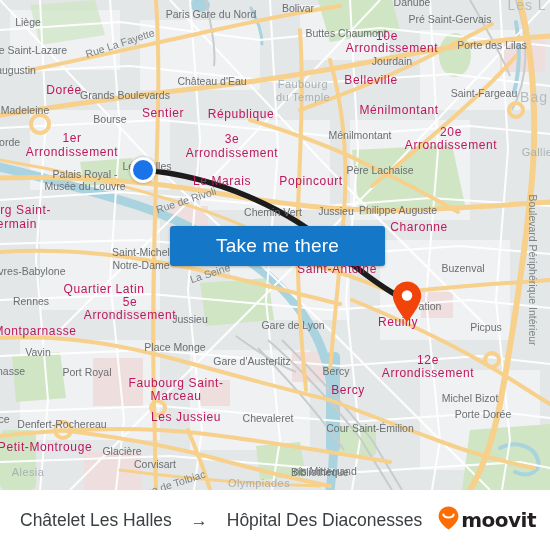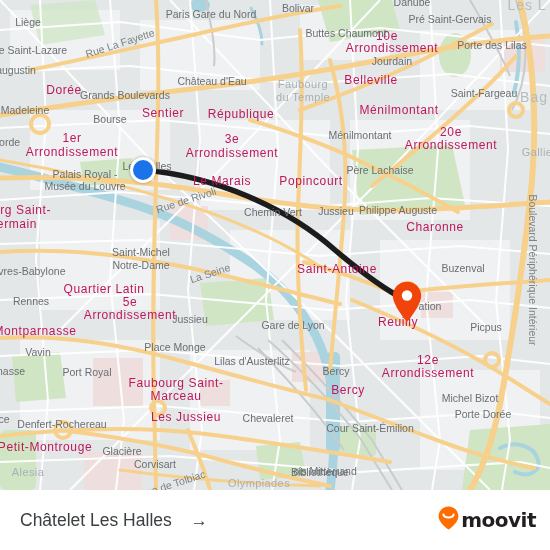--- a/index.html
+++ b/index.html
@@ -385,40 +385,40 @@
         <div class="mlabel m-poi" style="left: 85px; top: 174px;">Palais Royal -</div>
         <div class="mlabel m-poi" style="left: 85px; top: 186px;">Musée du Louvre</div>
         <div class="mlabel m-area" style="left: 222px; top: 181px;">Le Marais</div>
         <div class="mlabel m-area" style="left: 311px; top: 181px;">Popincourt</div>
         <div class="mlabel m-road" style="left: 186px; top: 200px; transform: translate(-50%, -50%) rotate(-18deg);">Rue de Rivoli</div>
         <div class="mlabel m-area" style="left: 22px; top: 210px;">urg Saint-</div>
         <div class="mlabel m-area" style="left: 17px; top: 224px;">ermain</div>
         <div class="mlabel m-poi" style="left: 273px; top: 212px;">Chemin Vert</div>
         <div class="mlabel m-poi" style="left: 336px; top: 211px;">Jussieu</div>
         <div class="mlabel m-poi" style="left: 398px; top: 210px; text-align: center;">Philippe Auguste</div>
-        <div class="mlabel m-area" style="left: 419px; top: 227px; margin-left: 16px;">Charonne</div>
+        <div class="mlabel m-area" style="left: 419px; top: 227px;">Charonne</div>
         <div class="mlabel m-poi" style="left: 141px; top: 252px;">Saint-Michel</div>
         <div class="mlabel m-poi" style="left: 141px; top: 265px;">Notre-Dame</div>
         <div class="mlabel m-poi" style="left: 29px; top: 271px;">èvres-Babylone</div>
         <div class="mlabel m-road" style="left: 210px; top: 273px; transform: translate(-50%, -50%) rotate(-18deg);">La Seine</div>
         <div class="mlabel m-area" style="left: 337px; top: 269px;">Saint-Antoine</div>
         <div class="mlabel m-poi" style="left: 463px; top: 268px;">Buzenval</div>
         <div class="mlabel m-area" style="left: 104px; top: 289px;">Quartier Latin</div>
         <div class="mlabel m-poi" style="left: 31px; top: 301px;">Rennes</div>
         <div class="mlabel m-area" style="left: 130px; top: 302px;">5e</div>
         <div class="mlabel m-poi" style="left: 190px; top: 319px;">Jussieu</div>
         <div class="mlabel m-poi" style="left: 430px; top: 306px;">ation</div>
         <div class="mlabel m-poi" style="left: 486px; top: 327px;">Picpus</div>
         <div class="mlabel m-area" style="left: 398px; top: 322px;">Reuilly</div>
         <div class="mlabel m-area" style="left: 35px; top: 331px;">Montparnasse</div>
         <div class="mlabel m-area" style="left: 130px; top: 315px;">Arrondissement</div>
         <div class="mlabel m-poi" style="left: 175px; top: 347px;">Place Monge</div>
         <div class="mlabel m-poi" style="left: 293px; top: 325px;">Gare de Lyon</div>
         <div class="mlabel m-poi" style="left: 38px; top: 352px;">Vavin</div>
-        <div class="mlabel m-poi" style="left: 252px; top: 361px;">Lilas d'Austerlitz</div>
+        <div class="mlabel m-poi" style="left: 252px; top: 361px;">Gare d'Austerlitz</div>
         <div class="mlabel m-area" style="left: 428px; top: 360px;">12e</div>
         <div class="mlabel m-poi" style="left: 87px; top: 372px;">Port Royal</div>
         <div class="mlabel m-poi" style="left: 336px; top: 371px;">Bercy</div>
         <div class="mlabel m-poi" style="left: 11px; top: 371px;">nasse</div>
         <div class="mlabel m-area" style="left: 176px; top: 383px;">Faubourg Saint-</div>
         <div class="mlabel m-area" style="left: 428px; top: 373px;">Arrondissement</div>
         <div class="mlabel m-area" style="left: 348px; top: 390px;">Bercy</div>
         <div class="mlabel m-area" style="left: 176px; top: 396px;">Marceau</div>
         <div class="mlabel m-poi" style="left: 470px; top: 398px;">Michel Bizot</div>
         <div class="mlabel m-area" style="left: 186px; top: 417px;">Les Jussieu</div>
@@ -440,27 +440,29 @@
 
     <div id="origin-dot"></div>
 
     <div id="dest-pin">
       <svg viewBox="0 0 30 42" width="30" height="42">
         <path d="M15 0.8 C 7 0.8 0.8 7 0.8 15 C 0.8 24.5 15 41 15 41 C 15 41 29.2 24.5 29.2 15 C 29.2 7 23 0.8 15 0.8 Z" fill="#f0440a"></path>
         <circle cx="15" cy="14.5" r="5.2" fill="#ffffff"></circle>
       </svg>
     </div>
 
+    <button id="take-me-there">Take me there</button>
 
   </div>
 
   <div id="footer">
     <div id="route-summary">
       <span class="station-name">Châtelet Les Halles</span>
       <span id="arrow-icon">→</span>
+      <span class="station-name">Hôpital Des Diaconesses</span>
     </div>
     <div id="moovit-logo">
       <span>
         <svg viewBox="0 0 26 30" width="21" height="24">
           <path d="M13 0.6 C 6.1 0.6 0.6 6.1 0.6 13 C 0.6 21 13 29.4 13 29.4
                    C 13 29.4 25.4 21 25.4 13 C 25.4 6.1 19.9 0.6 13 0.6 Z" fill="#ff6d00"></path>
           <path d="M6.6 10.6 C 7.8 15.6 18.2 15.6 19.4 10.6" stroke="#ffffff" stroke-width="2.6" fill="none" stroke-linecap="round"></path>
         </svg>
       </span>
       <span id="moovit-wordmark">moovit</span>

